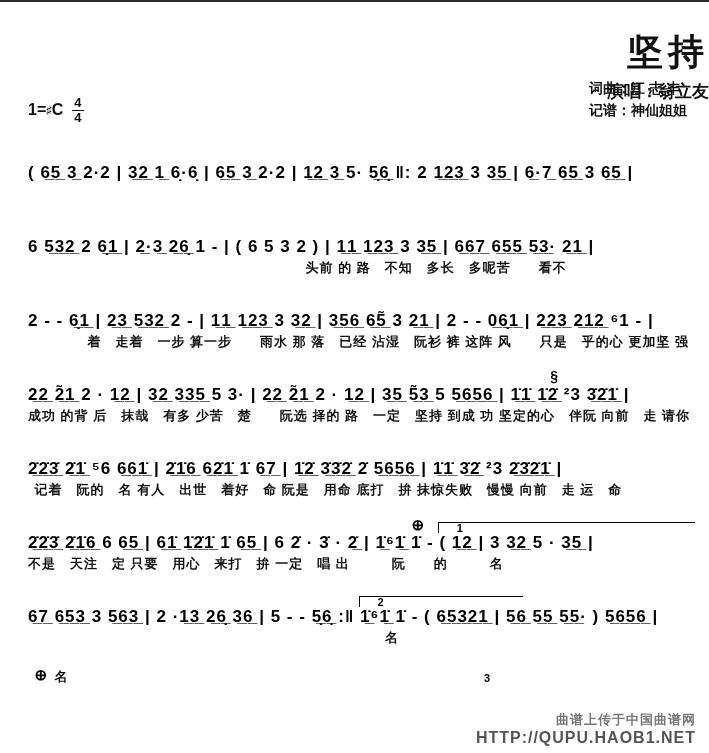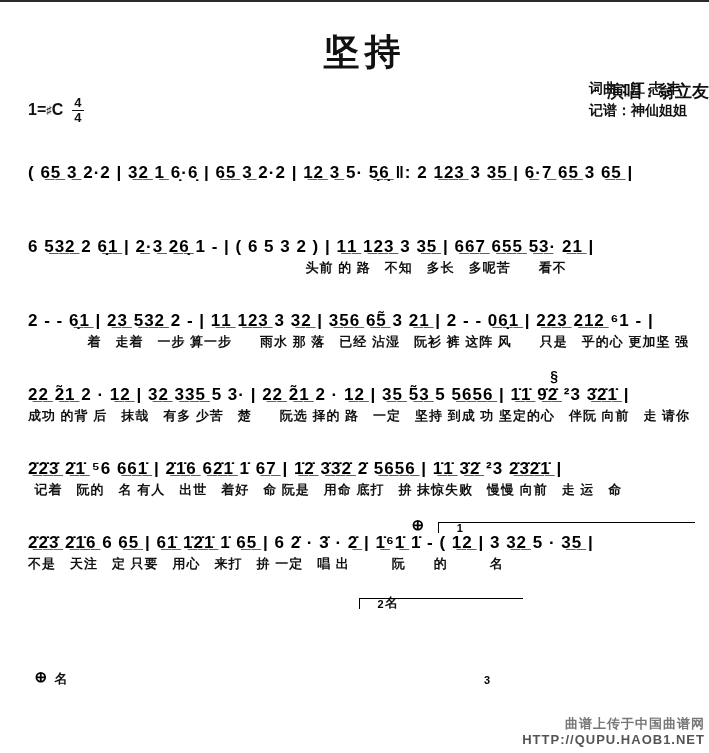--- a/index.html
+++ b/index.html
@@ -9,21 +9,21 @@
     background:#fff;
     border-top:2px solid #2a2a2a;
     box-sizing:border-box;
     overflow:hidden;
     font-family:"Liberation Sans", sans-serif;
     color:#111;
   }
   .header{position:relative;height:142px;}
   .title{
     position:absolute;top:26px;left:0;right:0;
-    text-align:center;
+    text-align:right;
     font-size:36px;font-weight:bold;
     letter-spacing:5px;margin:0;padding-left:20px;
   }
   .singer{
     position:absolute;top:78px;left:0;right:0;
     text-align:right;
     font-size:17px;font-weight:bold;
   }
   .credits{
     position:absolute;top:76px;right:22px;
@@ -60,25 +60,25 @@
   .mark{position:absolute;top:0;font-weight:bold;color:#000;}
   .mark.segno{font-size:14px;top:-2px;}
   .mark.coda{font-size:15px;top:-2px;}
   .mark.triplet{font-size:11px;top:4px;}
   .mark.volta{
     border-top:1.5px solid #000;border-left:1.5px solid #000;
     height:10px;font-size:11px;line-height:10px;
     padding-left:18px;top:4px;
   }
   .watermark{
-    position:absolute;right:4px;bottom:5px;
+    position:absolute;right:13px;bottom:5px;
     text-align:right;line-height:1.25;
   }
   .watermark .wm-site{font-size:13px;font-weight:bold;color:#777;letter-spacing:1px;}
-  .watermark .wm-url{font-size:13px;font-weight:bold;color:#555;letter-spacing:1px;}
+  .watermark .wm-url{font-size:16px;font-weight:bold;color:#555;letter-spacing:1px;}
 </style>
 </head>
 <body>
 
 <div class="page">
 
   <div class="header">
     <h1 class="title">坚持</h1>
     <div class="singer">演唱：翁立友</div>
     <div class="credits">
@@ -104,35 +104,36 @@
       <div class="line">
         <div class="notes">6 5̲3̲2̲ 2 6̣̲1̲ | 2̲·3̲ 2̲6̣̲ 1 - | ( 6 5 3 2 ) | 1̲1̲ 1̲2̲3̲ 3 3̲5̲ | 6̲6̲7̲ 6̲5̲5̲ 5̲3̲· 2̲1̲ |</div>
         <div class="lyrics" style="padding-left: 42%;">头前 的 路　不知　多长　多呢苦　　看不</div>
       </div>
       <div class="line">
         <div class="notes">2 - - 6̣̲1̲ | 2̲3̲ 5̲3̲2̲ 2 - | 1̲1̲ 1̲2̲3̲ 3 3̲2̲ | 3̲5̲6̲ 6̲5̲̃ 3 2̲1̲ | 2 - - 0̲6̣̲1̲ | 2̲2̲3̲ 2̲1̲2̲ ⁶1 - |</div>
         <div class="lyrics" style="padding-left: 0%; text-align: right;">着　走着　一步 算一步　　雨水 那 落　已经 沾湿　阮衫 裤 这阵 风　　只是　乎的心 更加坚 强</div>
       </div>
       <div class="line">
         <span class="mark segno" style="left: 79%;">§</span>
-        <div class="notes">2̲2̲ 2̲̃1̲ 2 · 1̲2̲ | 3̲2̲ 3̲3̲5̲ 5 3· | 2̲2̲ 2̲̃1̲ 2 · 1̲2̲ | 3̲5̲ 5̲̃3̲ 5 5̲6̲5̲6̲ | 1̲̇1̲̇ 9̲̇2̲̇ ²3 3̲̇2̲̇1̲̇ |</div>
+        <div class="notes">2̲2̲ 2̲̃1̲ 2 · 1̲2̲ | 3̲2̲ 3̲3̲5̲ 5 3· | 2̲2̲ 2̲̃1̲ 2 · 1̲2̲ | 3̲5̲ 5̲̃3̲ 5 5̲6̲5̲6̲ | 1̲̇1̲̇ 1̲̇2̲̇ ²3 3̲̇2̲̇1̲̇ |</div>
         <div class="lyrics" style="padding-left: 0%;">成功 的背 后　抹哉　有多 少苦　楚　　阮选 择的 路　一定　坚持 到成 功 坚定的心　伴阮 向前　走 请你会</div>
       </div>
       <div class="line">
         <div class="notes">2̲̇2̲̇3̲̇ 2̲̇1̲̇ ⁵6 6̲6̲1̲̇ | 2̲̇1̲̇6̲ 6̲2̲̇1̲̇ 1̇ 6̲7̲ | 1̲̇2̲̇ 3̲̇3̲̇2̲̇ 2̇ 5̲6̲5̲6̲ | 1̲̇1̲̇ 3̲̇2̲̇ ²3 2̲̇3̲̇2̲̇1̲̇ |</div>
         <div class="lyrics" style="padding-left: 1%;">记着　阮的　名 有人　出世　着好　命 阮是　用命 底打　拚 抹惊失败　慢慢 向前　走 运　命</div>
       </div>
       <div class="line">
         <span class="mark coda" style="left: 58%;">⊕</span>
         <span class="mark volta" style="left: 62%; width: 36%;">1</span>
         <div class="notes">2̲̇2̲̇3̲̇ 2̲̇1̲̇6̲ 6 6̲5̲ | 6̲1̲̇ 1̲̇2̲̇1̲̇ 1̇ 6̲5̲ | 6 2̇ · 3̇ · 2̲̇ | 1̲̇⁶1̲̇ 1̇ - ( 1̲2̲ | 3 3̲2̲ 5 · 3̲5̲ |</div>
         <div class="lyrics" style="padding-left: 0%;">不是　天注　定 只要　用心　来打　拚 一定　唱 出　　　阮　　的　　　名</div>
       </div>
       <div class="line">
         <span class="mark volta" style="left: 50%; width: 22%;">2</span>
+        <div class="notes">6̲7̲ 6̲5̲3̲ 3 5̲6̲3̲ | 2 ·1̲3̲ 2̲6̣̲ 3̲6̲ | 5 - - 5̣̲6̣̲ :‖ 1̲̇⁶1̲̇ 1̇ - ( 6̲5̲3̲2̲1̲ | 5̲6̲ 5̲5̲ 5̲5̲· ) 5̲6̲5̲6̲ |</div>
         <div class="lyrics" style="padding-left: 54%;">名</div>
       </div>
       <div class="line">
         <span class="mark coda" style="left: 1%;">⊕</span>
         <span class="mark triplet" style="left: 69%;">3</span>
         <div class="lyrics" style="padding-left: 4%;">名</div>
       </div>
     </div>
 
   <div class="watermark">

